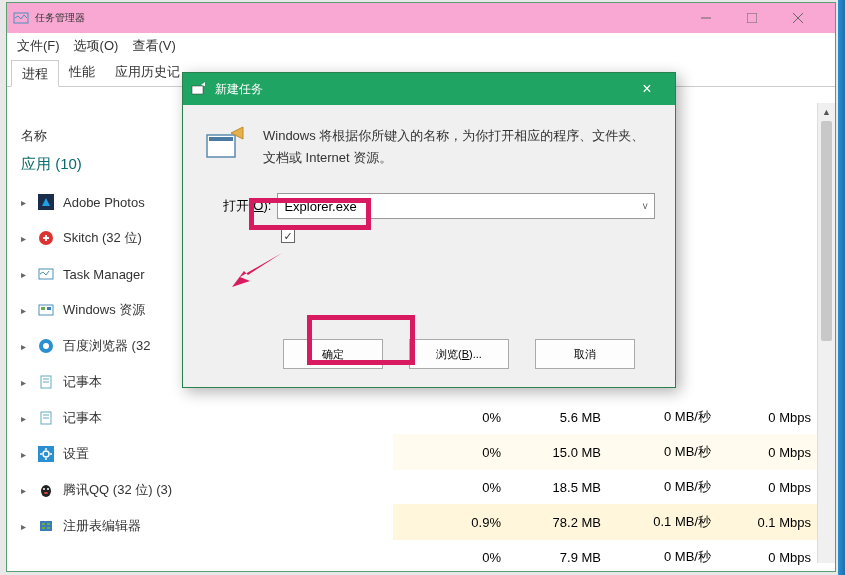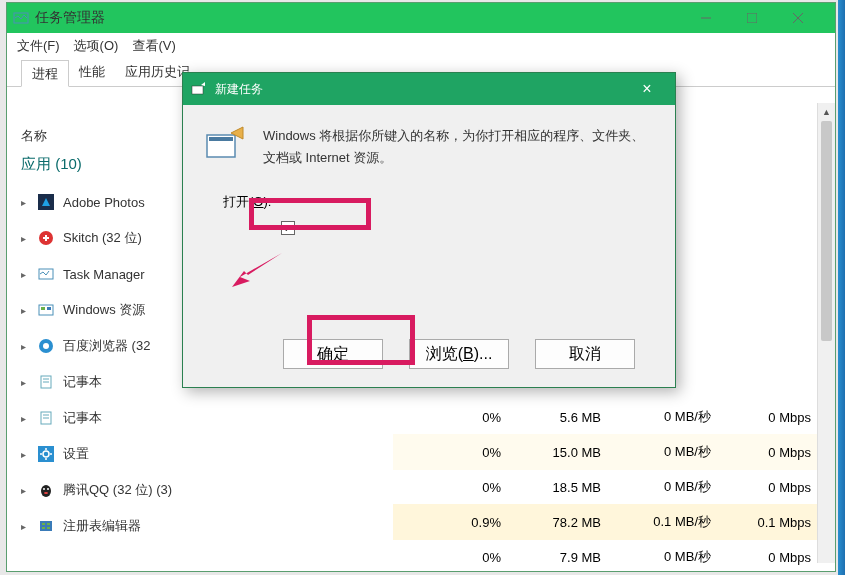--- a/index.html
+++ b/index.html
@@ -4,30 +4,30 @@
 <style>
 * { box-sizing: border-box; margin: 0; padding: 0; font-family: "Microsoft YaHei", "Segoe UI", sans-serif; }
 body { background: #e8e8e8; width: 845px; height: 575px; overflow: hidden; position: relative; }
 
 .window {
   position: absolute; left: 6px; top: 2px; width: 830px; height: 570px;
   background: #fff; border: 1px solid #5a9e6f;
 }
 .titlebar {
   height: 30px; display: flex; align-items: center; padding: 0 14px 0 6px;
-  background: #22c55e; color: #333; font-size: 14px;
+  background: #f9a8d4; color: #333; font-size: 10px;
 }
 .titlebar .icon-box { width: 16px; height: 16px; margin-right: 6px; display: flex; align-items: center; justify-content: center; }
 .titlebar .title { flex: 1; }
 .winbtn { width: 46px; height: 28px; display: flex; align-items: center; justify-content: center; color: #666; font-size: 13px; }
 .winbtn svg { width: 10px; height: 10px; stroke: #666; stroke-width: 1; fill: none; }
 
 .menubar { height: 26px; display: flex; align-items: center; gap: 14px; padding: 0 10px; font-size: 13px; color: #333; }
 
-.tabs { display: flex; border-bottom: 1px solid #ccc; height: 28px; padding-left: 14px; font-size: 13px; }
+.tabs { display: flex; border-bottom: 1px solid #ccc; height: 28px; padding-left: 4px; font-size: 13px; }
 .tab { padding: 4px 10px 0 10px; color: #333; }
 .tab.active { border: 1px solid #ccc; border-bottom: 1px solid #fff; background: #fff; position: relative; top: 1px; }
 
 .content { display: flex; height: calc(100% - 84px); }
 .left-pane { flex: 0 0 275px; padding: 0; position: relative; }
 .col-header { font-size: 13px; color: #333; padding: 40px 0 10px 14px; height: 60px; }
 .group-title { color: #0a6b6b; font-size: 15px; padding: 8px 0 10px 14px; }
 .proc-row { display: flex; align-items: center; height: 36px; padding-left: 14px; font-size: 13px; color: #333; }
 .expand { width: 10px; margin-right: 6px; color: #666; font-size: 10px; }
 .pico { width: 18px; height: 18px; margin-right: 8px; display: flex; align-items: center; justify-content: center; }
@@ -65,21 +65,21 @@
 .open-label u { text-decoration: underline; }
 .combo {
   flex: 1; height: 26px; border: 1px solid #999; background: #fff; display: flex; align-items: center;
   padding: 0 6px; font-size: 13px; position: relative;
 }
 .combo .chev { position: absolute; right: 6px; font-size: 10px; color: #555; }
 .dlg-row3 { margin-top: 10px; padding-left: 78px; display: flex; align-items: center; font-size: 13px; }
 .chk { width: 14px; height: 14px; border: 1px solid #666; margin-right: 6px; display:flex; align-items:center; justify-content:center; font-size:11px; color:#333; background:#fff; }
 .chk-label { border: 1px dotted #888; padding: 1px 3px; }
 .dlg-buttons { position: absolute; bottom: 18px; left: 0; right: 0; display: flex; justify-content: center; gap: 26px; padding-left: 60px; }
-.btn { width: 100px; height: 30px; border: 1px solid #aaa; background: #fdfdfd; font-size: 16px; display:flex; align-items:center; justify-content:center;text-align:right; }
+.btn { width: 100px; height: 30px; border: 1px solid #aaa; background: #fdfdfd; font-size: 11px; display:flex; align-items:center; justify-content:center;text-align:right; }
 .btn u { text-decoration: underline; }
 
 
 .hl { position: absolute; border: 5px solid #d81b60; pointer-events: none; }
 .hl1 { left: 249px; top: 198px; width: 122px; height: 32px; }
 .hl2 { left: 307px; top: 315px; width: 108px; height: 50px; }
 .arrow { position: absolute; left: 232px; top: 253px; width: 50px; height: 34px; }
 .arrow svg polygon { fill: #d81b60; }
 
 .edge-right { position: absolute; right: 0; top: 0; width: 7px; height: 100%; background: linear-gradient(to left,#1e6fb0,#2a8fd0); }
@@ -302,20 +302,24 @@
         <svg viewBox="0 0 44 40">
             <rect x="4" y="10" width="28" height="22" fill="#fff" stroke="#5a8ab0" stroke-width="1.5"></rect>
             <rect x="6" y="12" width="24" height="4" fill="#4a7aa0"></rect>
             <path d="M28 8 L40 2 L40 14 Z" fill="#e8b04a" stroke="#c08a2a"></path>
           </svg>
       </span>
       <div class="dlg-text">Windows 将根据你所键入的名称，为你打开相应的程序、文件夹、文档或 Internet 资源。</div>
     </div>
     <div class="dlg-row2">
       <span class="open-label"><span>打开(</span><u>O</u><span>):</span></span>
+      <div class="combo">
+        <span>Explorer.exe</span>
+        <span class="chev">˅</span>
+      </div>
     </div>
     <div class="dlg-row3">
       <span class="chk">
           <span>✓</span>
         </span>
     </div>
   </div>
   <div class="dlg-buttons">
     <div class="btn">确定</div>
     <div class="btn">

